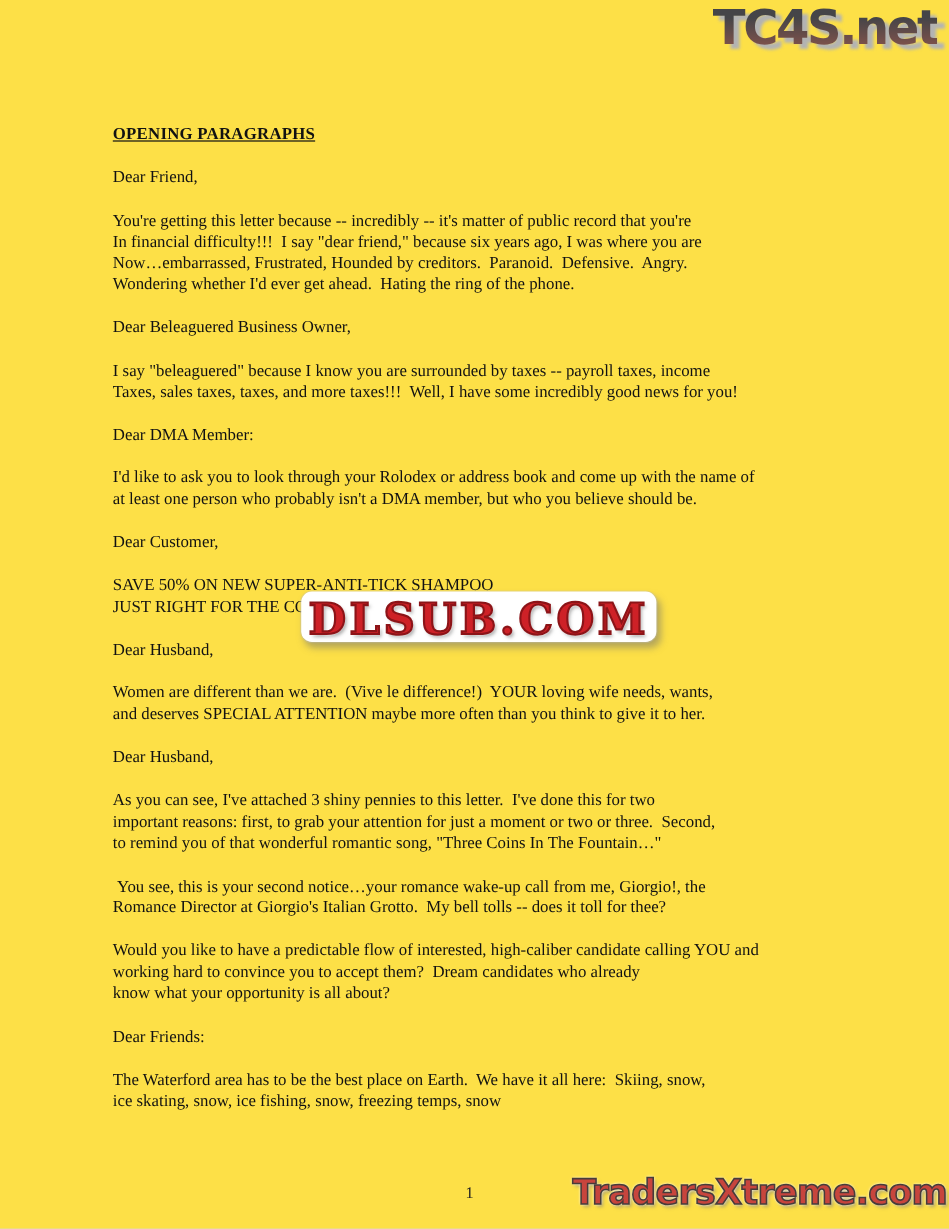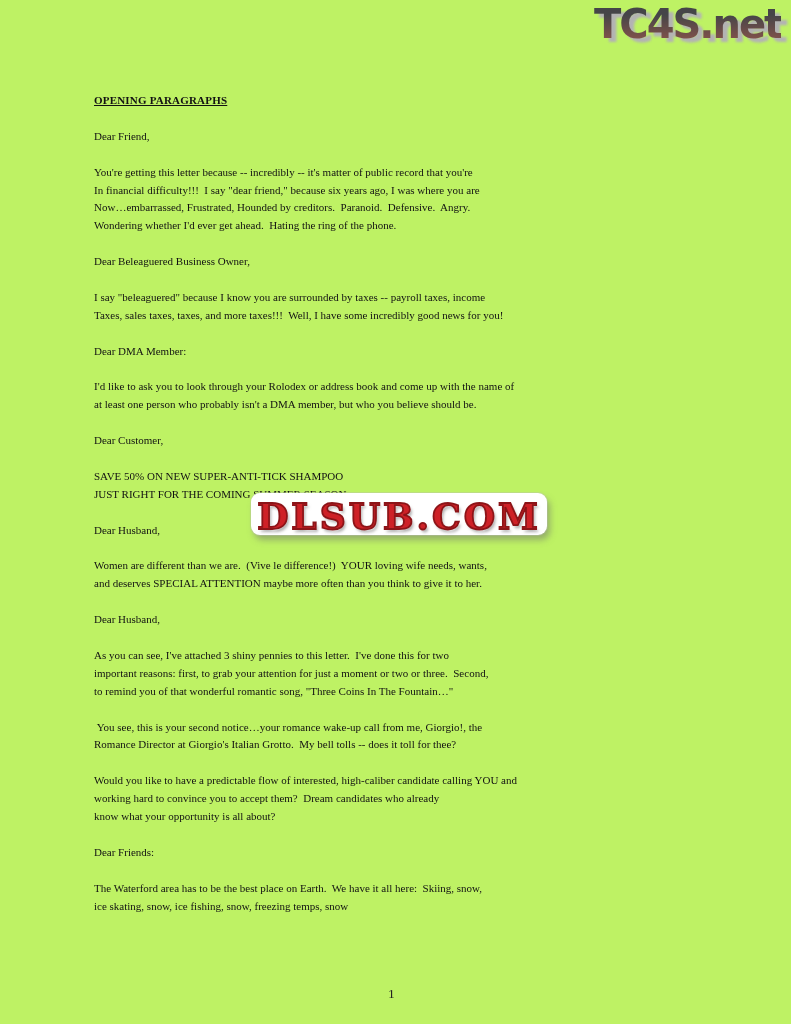--- a/index.html
+++ b/index.html
@@ -1,30 +1,30 @@
 <!DOCTYPE html>
 <html style="--watermark-red: #ce2127; --watermark-outline: #8c1418; --traders-red: #c7453d; --tc4s-top: #454548; --tc4s-bottom: #8a544b;"><head>
 <meta charset="utf-8">
 <style>
   * { margin:0; padding:0; box-sizing:border-box; }
   html, body { background:#d9d9d9; }
   .page {
     position:relative;
     width:791px; height:1024px;
     margin:0 auto;
-    background:#bef264;
+    background:#fde047;
     font-family:"Liberation Serif", serif;
     color:#121212;
     overflow:hidden;
   }
 
   
   .letter {
-    position:absolute; left:94px; top:92px; width:650px;
-    font-size:11px; line-height:17.9px;
+    position:absolute; left:94px; top:104px; width:650px;
+    font-size:14px; line-height:17.9px;
     white-space:pre-wrap;
   }
   .letter p { margin:0 0 17.9px 0; }
   .letter p.title { font-weight:bold; text-decoration:underline; letter-spacing:.2px; }
   .letter .u { }
 
   
   .tc4s {
     position:absolute; top:1px; left:594px;
     font-family:"DejaVu Sans", sans-serif;
@@ -84,14 +84,15 @@
   </div>
 
   <div class="letter"><p class="title"><span>OPENING PARAGRAPHS</span></p><p><span>Dear Friend,</span></p><p><span>You're getting this letter because -- incredibly -- it's matter of </span><span class="u">public record</span><span> that you're</span><br><span>In financial difficulty!!!  I say "dear friend," because six years ago, I was where you are</span><br><span>Now…embarrassed, Frustrated, Hounded by creditors.  Paranoid.  Defensive.  Angry.</span><br><span>Wondering whether I'd ever get ahead.  Hating the ring of the phone.</span></p><p><span>Dear Beleaguered Business Owner,</span></p><p><span>I say "beleaguered" because I know you are surrounded by taxes -- payroll taxes, income</span><br><span>Taxes, sales taxes, taxes, and more taxes!!!  Well, I have some incredibly good news for you!</span></p><p><span>Dear DMA Member:</span></p><p><span>I'd like to ask you to look through your Rolodex or address book and come up with the name of</span><br><span>at least one person who probably isn't a DMA member, but who you believe should be.</span></p><p><span>Dear Customer,</span></p><p><span>SAVE 50% ON NEW SUPER-ANTI-TICK SHAMPOO</span><br><span>JUST RIGHT FOR THE COMING SUMMER SEASON</span></p><p><span>Dear Husband,</span></p><p><span>Women are different than we are.  (Vive le difference!)  YOUR loving wife needs, wants,</span><br><span>and deserves SPECIAL ATTENTION maybe more often than you think to give it to her.</span></p><p><span>Dear Husband,</span></p><p><span>As you can see, I've attached 3 shiny pennies to this letter.  I've done this for two</span><br><span>important reasons: first, to grab your attention for just a moment or two or three.  Second,</span><br><span>to remind you of that wonderful romantic song, "Three Coins In The Fountain…"</span></p><p><span> You see, this is your second notice…your romance wake-up call from me, Giorgio!, the</span><br><span>Romance Director at Giorgio's Italian Grotto.  My bell tolls -- does it toll for thee?</span></p><p><span>Would you like to have a predictable flow of interested, high-caliber candidate calling YOU and</span><br><span>working hard to convince you to accept them?  </span><span class="u">Dream candidates who already</span><br><span class="u">know what your opportunity is all about</span><span>?</span></p><p><span>Dear Friends:</span></p><p><span>The Waterford area has to be the best place on Earth.  We have it all here:  Skiing, snow,</span><br><span>ice skating, snow, ice fishing, snow, freezing temps, snow</span></p></div>
 
   <div class="watermark">
     <span class="wm-text">DLSUB.COM</span>
   </div>
 
   <span class="pagenum">1</span>
 
+  <div class="txlogo">TradersXtreme.com</div>
 
 </div>
 
 </body></html>

